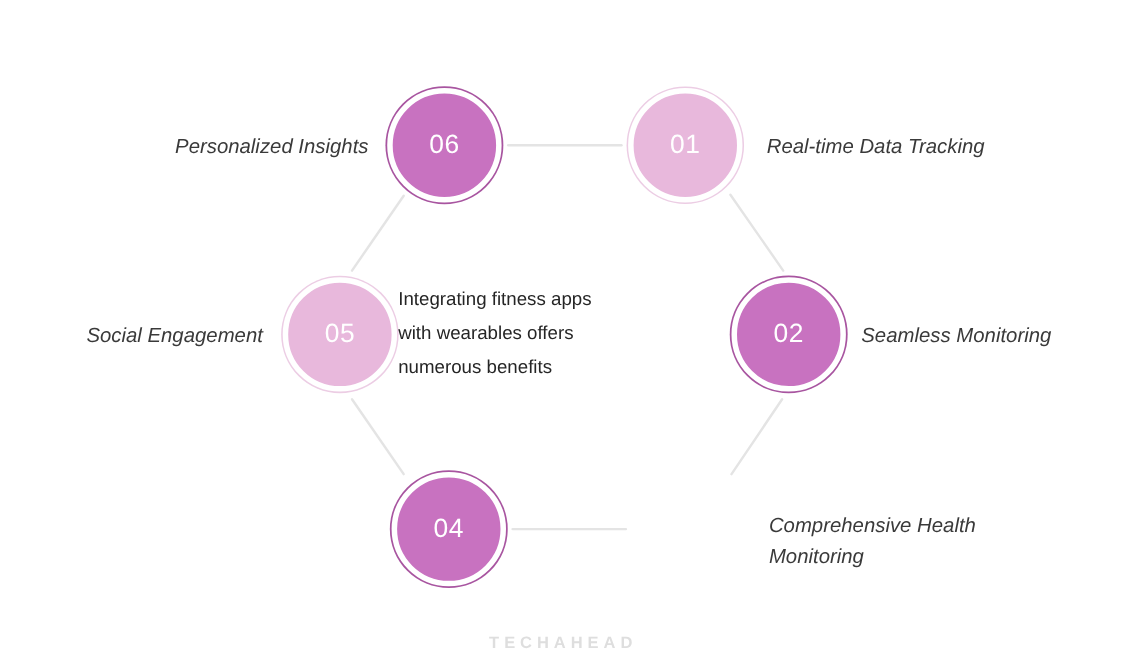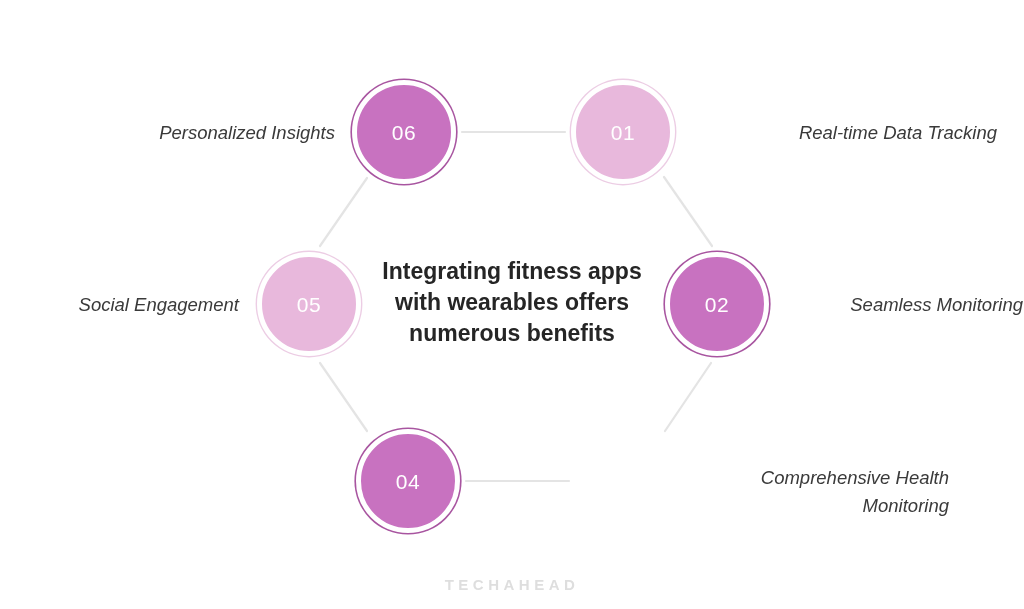--- a/index.html
+++ b/index.html
@@ -48,21 +48,21 @@
     border: 5px solid #ffffff;
     box-shadow: 0 0 0 1.6px #a855a0;
   }
   .node.light {
     background: #e8b8dc;
     border: 5px solid #ffffff;
     box-shadow: 0 0 0 1.4px #eccde4;
   }
   .node-number {
     color: #ffffff;
-    font-size: 21px;
+    font-size: 24px;
     font-weight: 300;
     letter-spacing: 0.5px;
     line-height: 1;
     user-select: none;
   }
 
   
   #node-01 { left: 571px; top:  80px; }
   #node-02 { left: 665px; top: 252px; }
   #node-03 { left: 575px; top: 429px; }
@@ -73,38 +73,38 @@
   
   .label {
     position: absolute;
     font-size: 18.5px;
     color: #3a3a3a;
     line-height: 28px;
     white-space: pre-line;
     font-style: italic;
   }
   .label.left-side  { text-align: right; }
-  .label.right-side { text-align: right; }
+  .label.right-side { text-align: left; }
 
   #label-01 { left: 697px; top: 119px; width: 300px; }
   #label-02 { left: 783px; top: 291px; width: 240px; }
   #label-03 { left: 699px; top: 464px; width: 250px; }
   #label-04 { right: 659px; top: 464px; width: 260px; }
   #label-05 { right: 785px; top: 291px; width: 250px; }
   #label-06 { right: 689px; top: 119px; width: 280px; }
 
   
   #center-text {
     position: absolute;
     left: 362px;
     top: 256px;
     width: 300px;
-    text-align: center;
-    font-size: 23px;
-    font-weight: bold;
+    text-align: left;
+    font-size: 17px;
+    font-weight: normal;
     color: #252525;
     line-height: 31px;
     white-space: pre-line;
   }
 
   
   #watermark {
     position: absolute;
     left: 0;
     right: 0;

